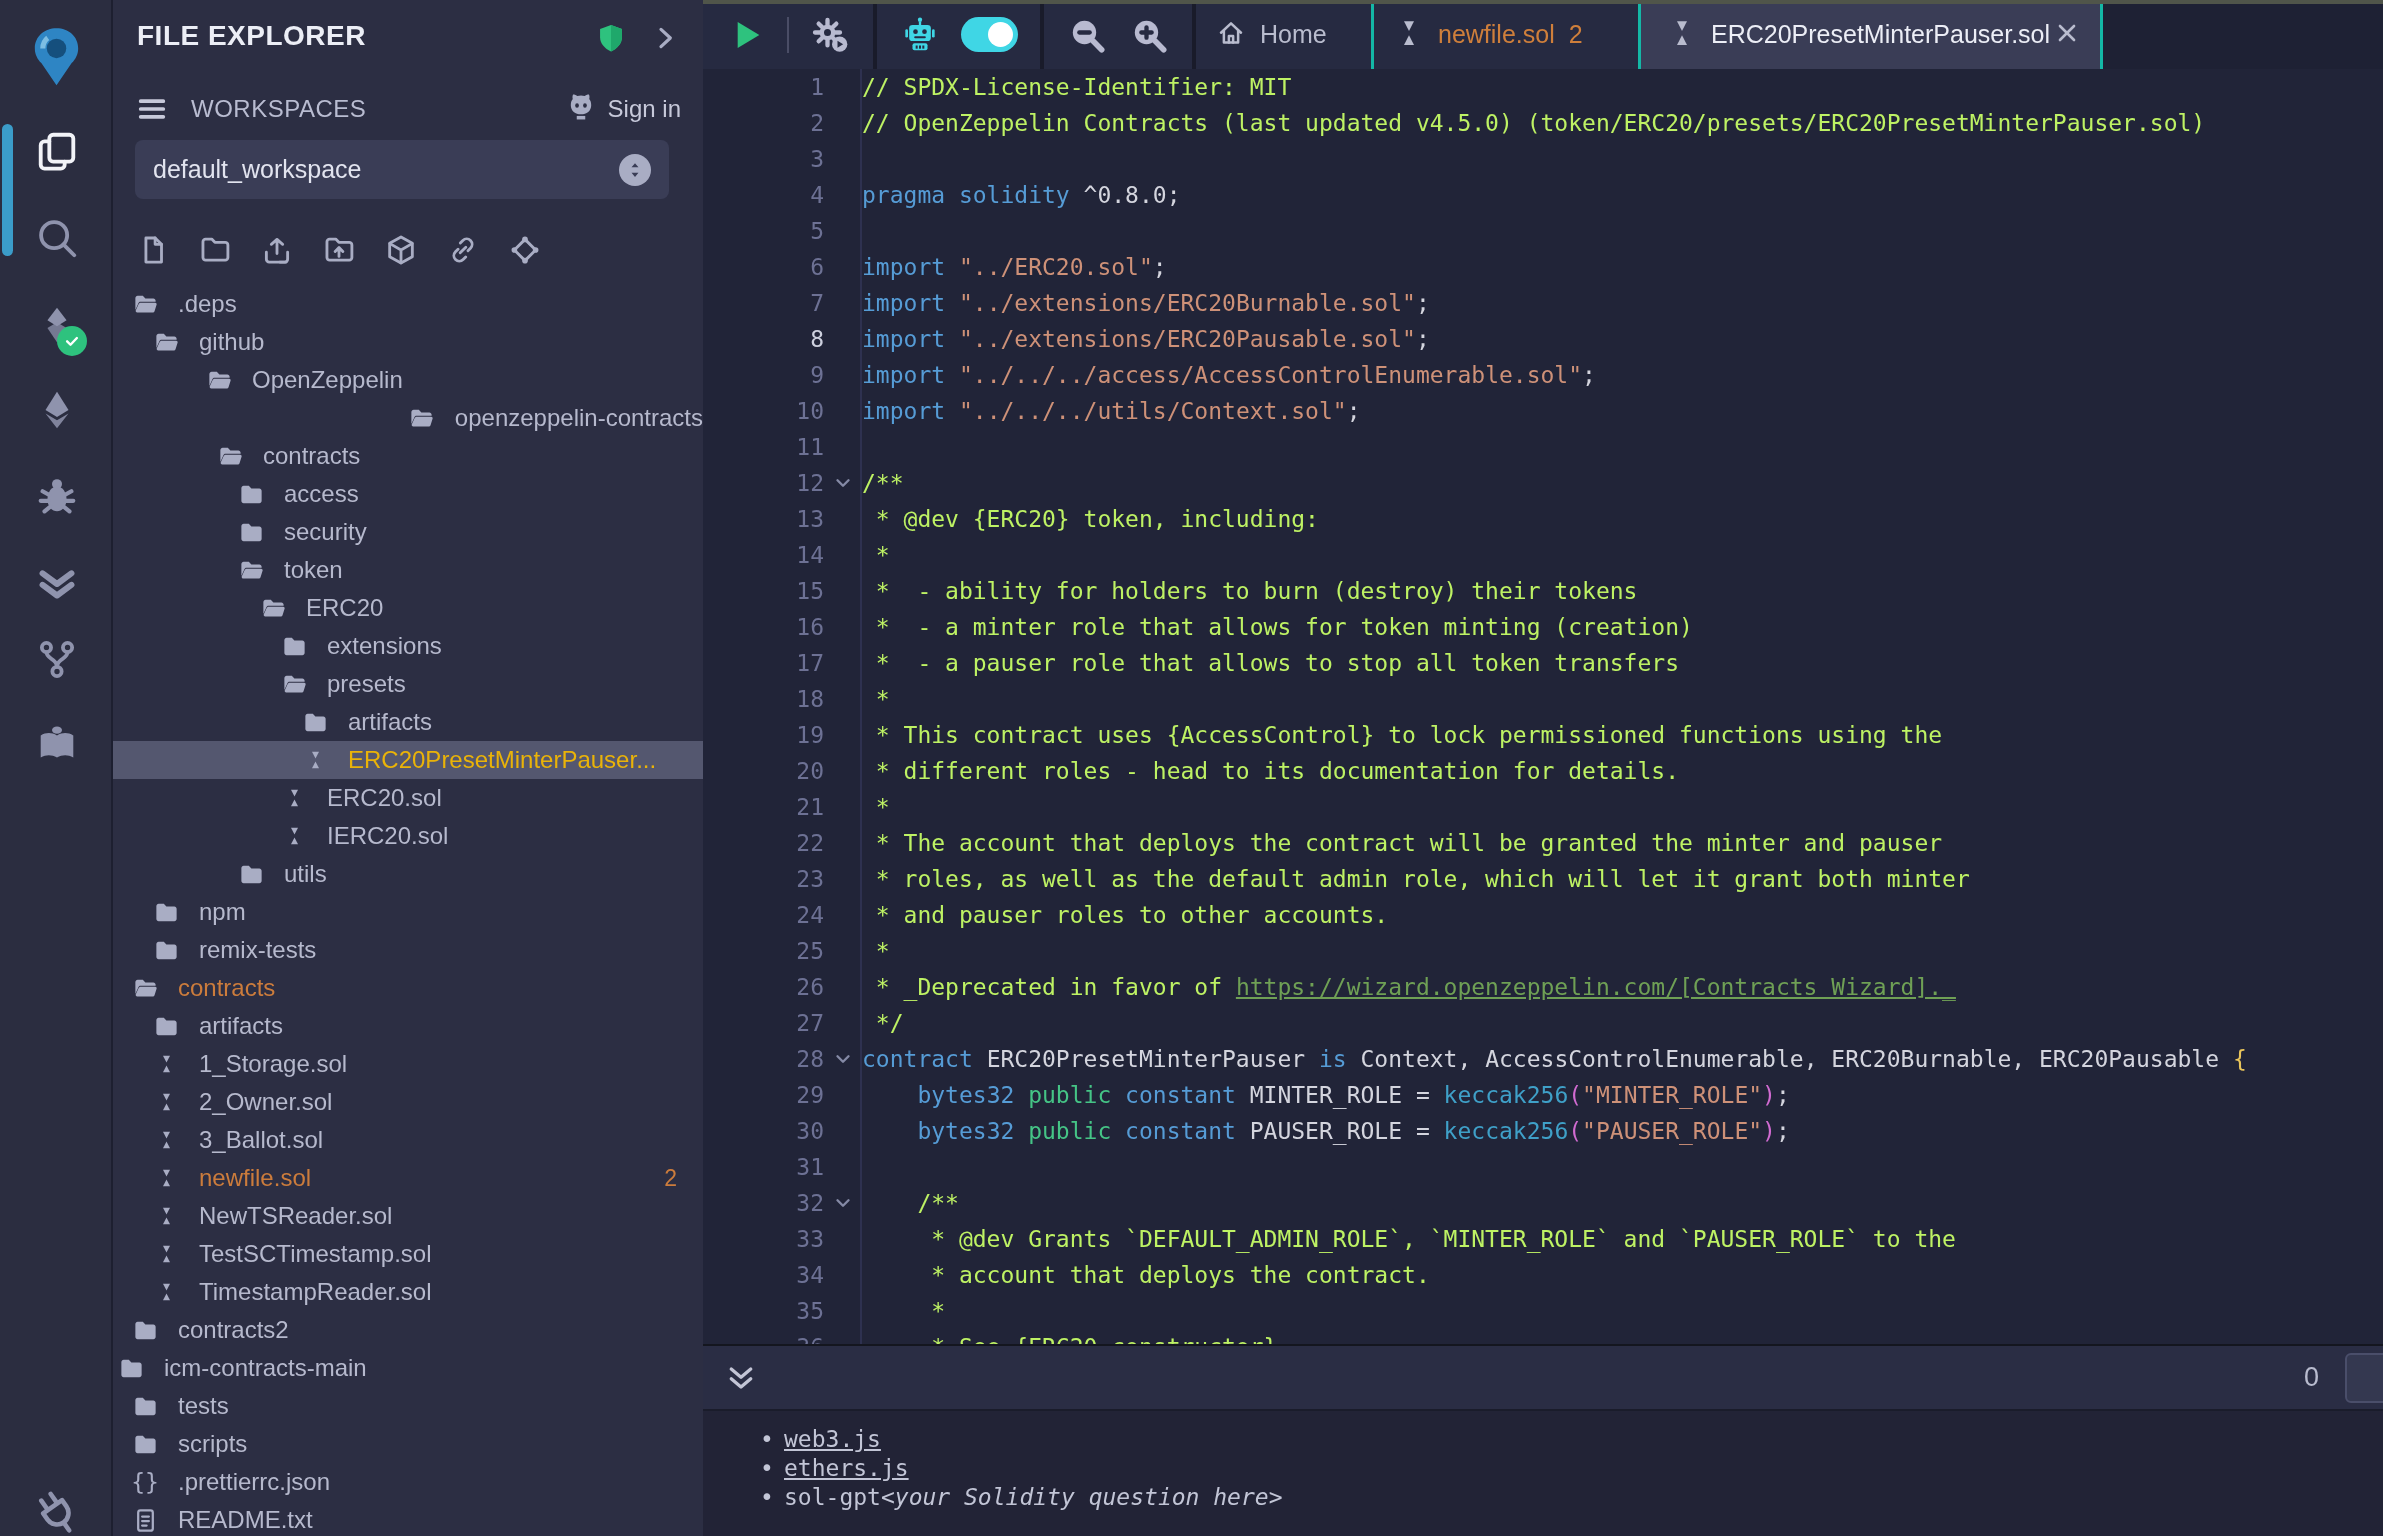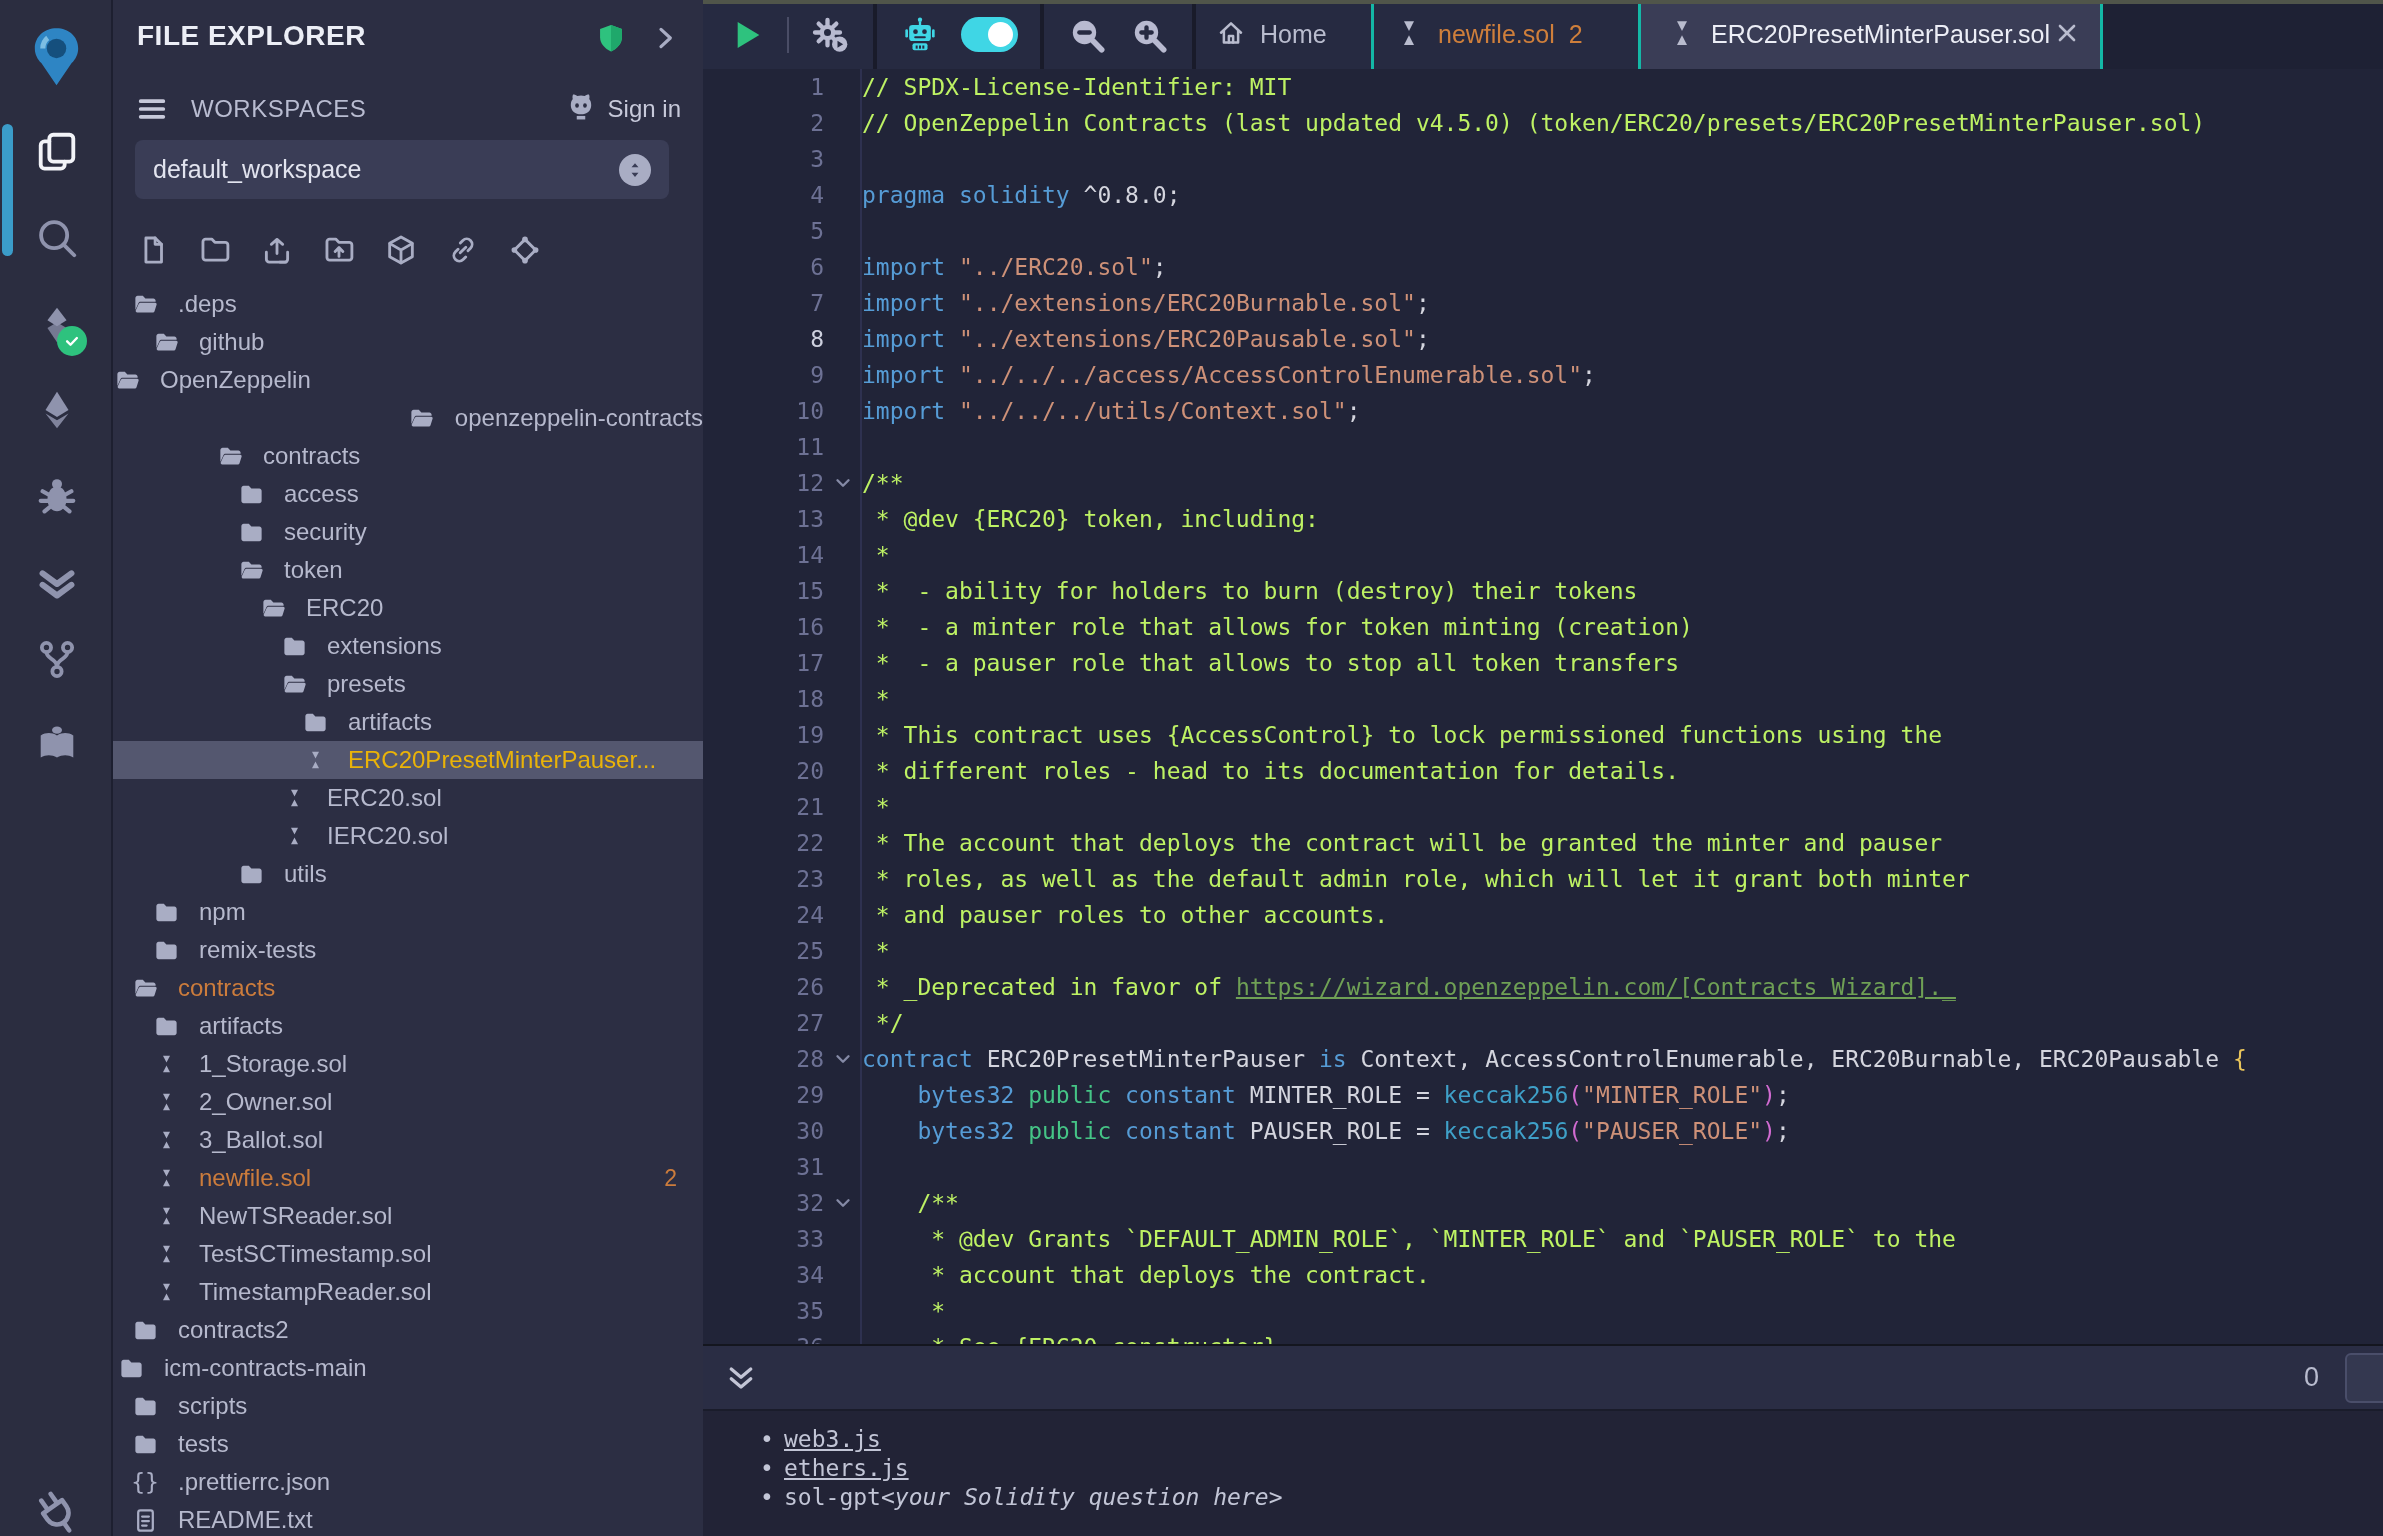--- a/index.html
+++ b/index.html
@@ -297,21 +297,21 @@
           <span class="ticon">
             <svg viewBox="0 0 24 24" fill="none" stroke="currentColor" stroke-width="2" stroke-linecap="round" stroke-linejoin="round">
               <g fill="currentColor" stroke="none">
                 <path d="M3 6.2c0-1.1.9-2 2-2h4.6l2.3 2.4H19c1.1 0 2 .9 2 2v.9H7.6c-.9 0-1.7.6-1.9 1.4L3 16.8z"></path>
                 <path d="M7.7 10.4h12.9c.9 0 1.5.9 1.3 1.7l-1.8 5.6c-.3.8-1 1.4-1.9 1.4H4.6c-.9 0-1.5-.9-1.3-1.7l2.5-5.6c.3-.8 1-1.4 1.9-1.4z"></path>
               </g>
             </svg>
           </span>
           <span class="tree-label">github</span>
         </div>
-        <div class="tree-row" style="">
+        <div class="tree-row" style="padding-left: 60px; margin-left: 32px;">
           <span class="ticon">
             <svg viewBox="0 0 24 24" fill="none" stroke="currentColor" stroke-width="2" stroke-linecap="round" stroke-linejoin="round">
               <g fill="currentColor" stroke="none">
                 <path d="M3 6.2c0-1.1.9-2 2-2h4.6l2.3 2.4H19c1.1 0 2 .9 2 2v.9H7.6c-.9 0-1.7.6-1.9 1.4L3 16.8z"></path>
                 <path d="M7.7 10.4h12.9c.9 0 1.5.9 1.3 1.7l-1.8 5.6c-.3.8-1 1.4-1.9 1.4H4.6c-.9 0-1.5-.9-1.3-1.7l2.5-5.6c.3-.8 1-1.4 1.9-1.4z"></path>
               </g>
             </svg>
           </span>
           <span class="tree-label">OpenZeppelin</span>
         </div>
@@ -571,29 +571,29 @@
             </svg>
           </span>
           <span class="tree-label">icm-contracts-main</span>
         </div>
         <div class="tree-row" style="padding-left: 18px;">
           <span class="ticon">
             <svg viewBox="0 0 24 24" fill="none" stroke="currentColor" stroke-width="2" stroke-linecap="round" stroke-linejoin="round">
               <path d="M3 6.2c0-1.1.9-2 2-2h4.6l2.3 2.4H19c1.1 0 2 .9 2 2v9.2c0 1.1-.9 2-2 2H5c-1.1 0-2-.9-2-2z" fill="currentColor" stroke="none"></path>
             </svg>
           </span>
+          <span class="tree-label">tests</span>
+        </div>
+        <div class="tree-row" style="padding-left: 18px;">
+          <span class="ticon">
+            <svg viewBox="0 0 24 24" fill="none" stroke="currentColor" stroke-width="2" stroke-linecap="round" stroke-linejoin="round">
+              <path d="M3 6.2c0-1.1.9-2 2-2h4.6l2.3 2.4H19c1.1 0 2 .9 2 2v9.2c0 1.1-.9 2-2 2H5c-1.1 0-2-.9-2-2z" fill="currentColor" stroke="none"></path>
+            </svg>
+          </span>
           <span class="tree-label">scripts</span>
-        </div>
-        <div class="tree-row" style="padding-left: 18px;">
-          <span class="ticon">
-            <svg viewBox="0 0 24 24" fill="none" stroke="currentColor" stroke-width="2" stroke-linecap="round" stroke-linejoin="round">
-              <path d="M3 6.2c0-1.1.9-2 2-2h4.6l2.3 2.4H19c1.1 0 2 .9 2 2v9.2c0 1.1-.9 2-2 2H5c-1.1 0-2-.9-2-2z" fill="currentColor" stroke="none"></path>
-            </svg>
-          </span>
-          <span class="tree-label">tests</span>
         </div>
         <div class="tree-row" style="padding-left: 18px;">
           <span class="ticon">
             <span class="jsonic">{}</span>
           </span>
           <span class="tree-label">.prettierrc.json</span>
         </div>
         <div class="tree-row" style="padding-left: 18px;">
           <span class="ticon">
             <svg viewBox="0 0 24 24" fill="none" stroke="currentColor" stroke-width="2" stroke-linecap="round" stroke-linejoin="round">

